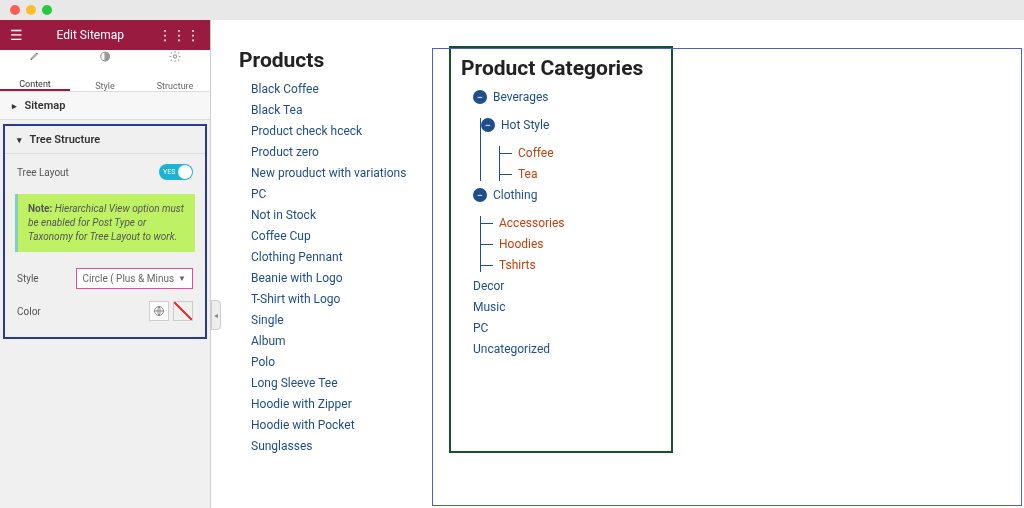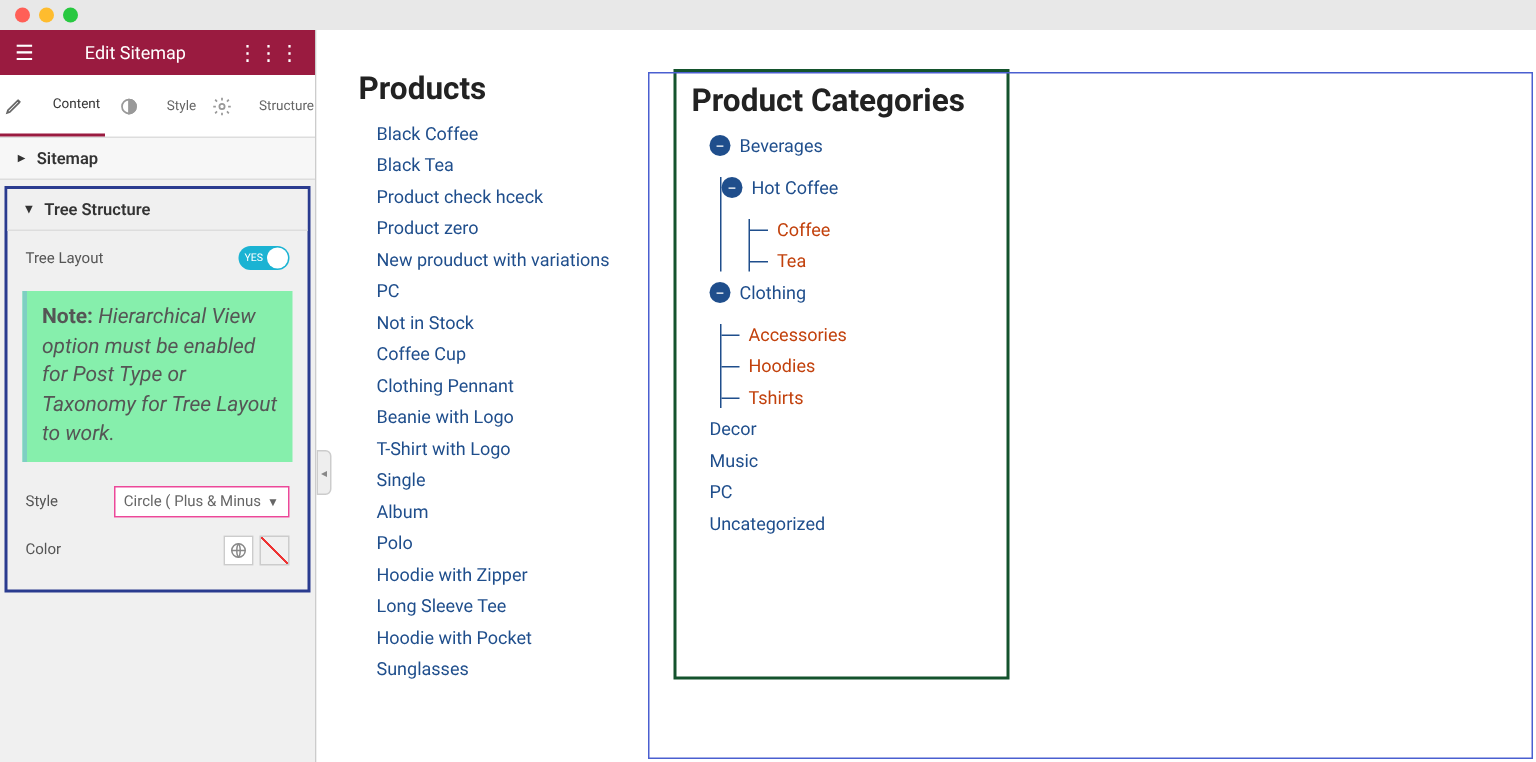--- a/index.html
+++ b/index.html
@@ -5,33 +5,33 @@
 *{box-sizing:border-box;margin:0;padding:0;font-family:-apple-system,BlinkMacSystemFont,"Segoe UI",Roboto,Helvetica,Arial,sans-serif}
 body{background:#f5f5f5;width:1024px;height:508px;overflow:hidden;position:relative}
 .chrome-bar{height:20px;background:#e8e8e8;display:flex;align-items:center;padding-left:10px;gap:6px}
 .dot{width:10px;height:10px;border-radius:50%}
 .dot.r{background:#ff5f57}.dot.y{background:#febc2e}.dot.g{background:#28c840}
 .app{display:flex;height:488px}
 .sidebar{width:211px;background:#f0f0f0;display:flex;flex-direction:column;border-right:1px solid #ccc}
 .sb-hdr{height:30px;background:#9a1b40;color:#fff;display:flex;align-items:center;justify-content:space-between;padding:0 10px;font-size:12px}
 .burger,.grid-icon{cursor:pointer;font-size:14px}
 .tabs{display:flex;height:42px;background:#fff;border-bottom:1px solid #ddd}
-.tab{flex:1;display:flex;align-items:center;justify-content:center;font-size:9px;color:#666;cursor:pointer;gap:18px}
+.tab{flex:1;display:flex;flex-direction:column;align-items:center;justify-content:center;font-size:9px;color:#666;cursor:pointer;gap:18px}
 .tab.active{border-bottom:2px solid #9a1b40;color:#333}
 .tab-ico{width:14px;height:14px}
 .accordion{display:flex;flex-direction:column}
 .acc-hdr{height:28px;display:flex;align-items:center;padding:0 12px;font-size:11px;font-weight:600;color:#333;border-bottom:1px solid #ddd;cursor:pointer;background:#f7f7f7}
 .acc-hdr .caret{margin-right:8px;font-size:9px}
 .tree-panel{border:2px solid #2a3b8f;margin:4px 3px;padding-bottom:10px;background:#f0f0f0}
 .tree-panel .acc-hdr{border-bottom:1px solid #ddd;background:#f0f0f0}
 .control-row{display:flex;align-items:center;justify-content:space-between;padding:10px 12px;font-size:10px;color:#555}
 .toggle{width:34px;height:16px;background:#1bb3d3;border-radius:10px;position:relative;cursor:pointer;display:flex;align-items:center}
 .toggle .knob{width:14px;height:14px;background:#fff;border-radius:50%;position:absolute;right:1px}
 .toggle .lbl{color:#fff;font-size:7px;position:absolute;left:4px}
-.note-box{margin:4px 10px 10px 10px;background:#86efac;border-left:3px solid #7fcfc3;padding:8px 10px;font-size:14px;color:#555;line-height:1.4;font-style:italic}
+.note-box{margin:4px 10px 10px 10px;background:#bef264;border-left:3px solid #7fcfc3;padding:8px 10px;font-size:10px;color:#555;line-height:1.4;font-style:italic}
 .note-box b{font-style:normal}
 .select-row{display:flex;align-items:center;justify-content:space-between;padding:6px 12px;font-size:10px;color:#555}
 .select{border:1px solid #ec4899;background:#fff;font-size:10px;padding:4px 6px;color:#666;cursor:pointer;display:flex;align-items:center;gap:4px}
 .select .arr{font-size:8px}
 .color-sw{display:flex;gap:4px}
 .sw{width:20px;height:20px;border:1px solid #ccc;background:#fff;display:flex;align-items:center;justify-content:center;cursor:pointer}
 .sw.diag{background:linear-gradient(to top right,transparent 47%,#e33 47%,#e33 53%,transparent 53%)}
 .canvas{flex:1;position:relative;overflow:hidden;background:#fff}
 .canvas-inner{display:flex;gap:2px;padding:18px}
 .collapse-handle{position:absolute;left:0;top:280px;width:10px;height:30px;background:#eee;border:1px solid #ccc;border-radius:0 4px 4px 0;display:flex;align-items:center;justify-content:center;font-size:8px;color:#888;cursor:pointer}
@@ -152,37 +152,37 @@
             <div class="item">New prouduct with variations</div>
             <div class="item">PC</div>
             <div class="item">Not in Stock</div>
             <div class="item">Coffee Cup</div>
             <div class="item">Clothing Pennant</div>
             <div class="item">Beanie with Logo</div>
             <div class="item">T-Shirt with Logo</div>
             <div class="item">Single</div>
             <div class="item">Album</div>
             <div class="item">Polo</div>
+            <div class="item">Long Sleeve Tee</div>
             <div class="item">Hoodie with Zipper</div>
-            <div class="item">Long Sleeve Tee</div>
             <div class="item">Hoodie with Pocket</div>
             <div class="item">Sunglasses</div>
           </div>
       </div>
       <div class="col cats">
         <h2>Product Categories</h2>
         <div class="list" id="cats-list">
             <div class="tree-node item">
               <div class="pm">−</div>
               <span>Beverages</span>
             </div>
             <div class="tree-children">
               <div class="tree-node item">
                 <div class="pm">−</div>
-                <span>Hot Coffee</span>
+                <span>Hot Style</span>
               </div>
               <div class="tree-sub">
                 <div class="tree-leaf">Coffee</div>
                 <div class="tree-leaf">Tea</div>
               </div>
             </div>
             <div class="tree-node item">
               <div class="pm">−</div>
               <span>Clothing</span>
             </div>

